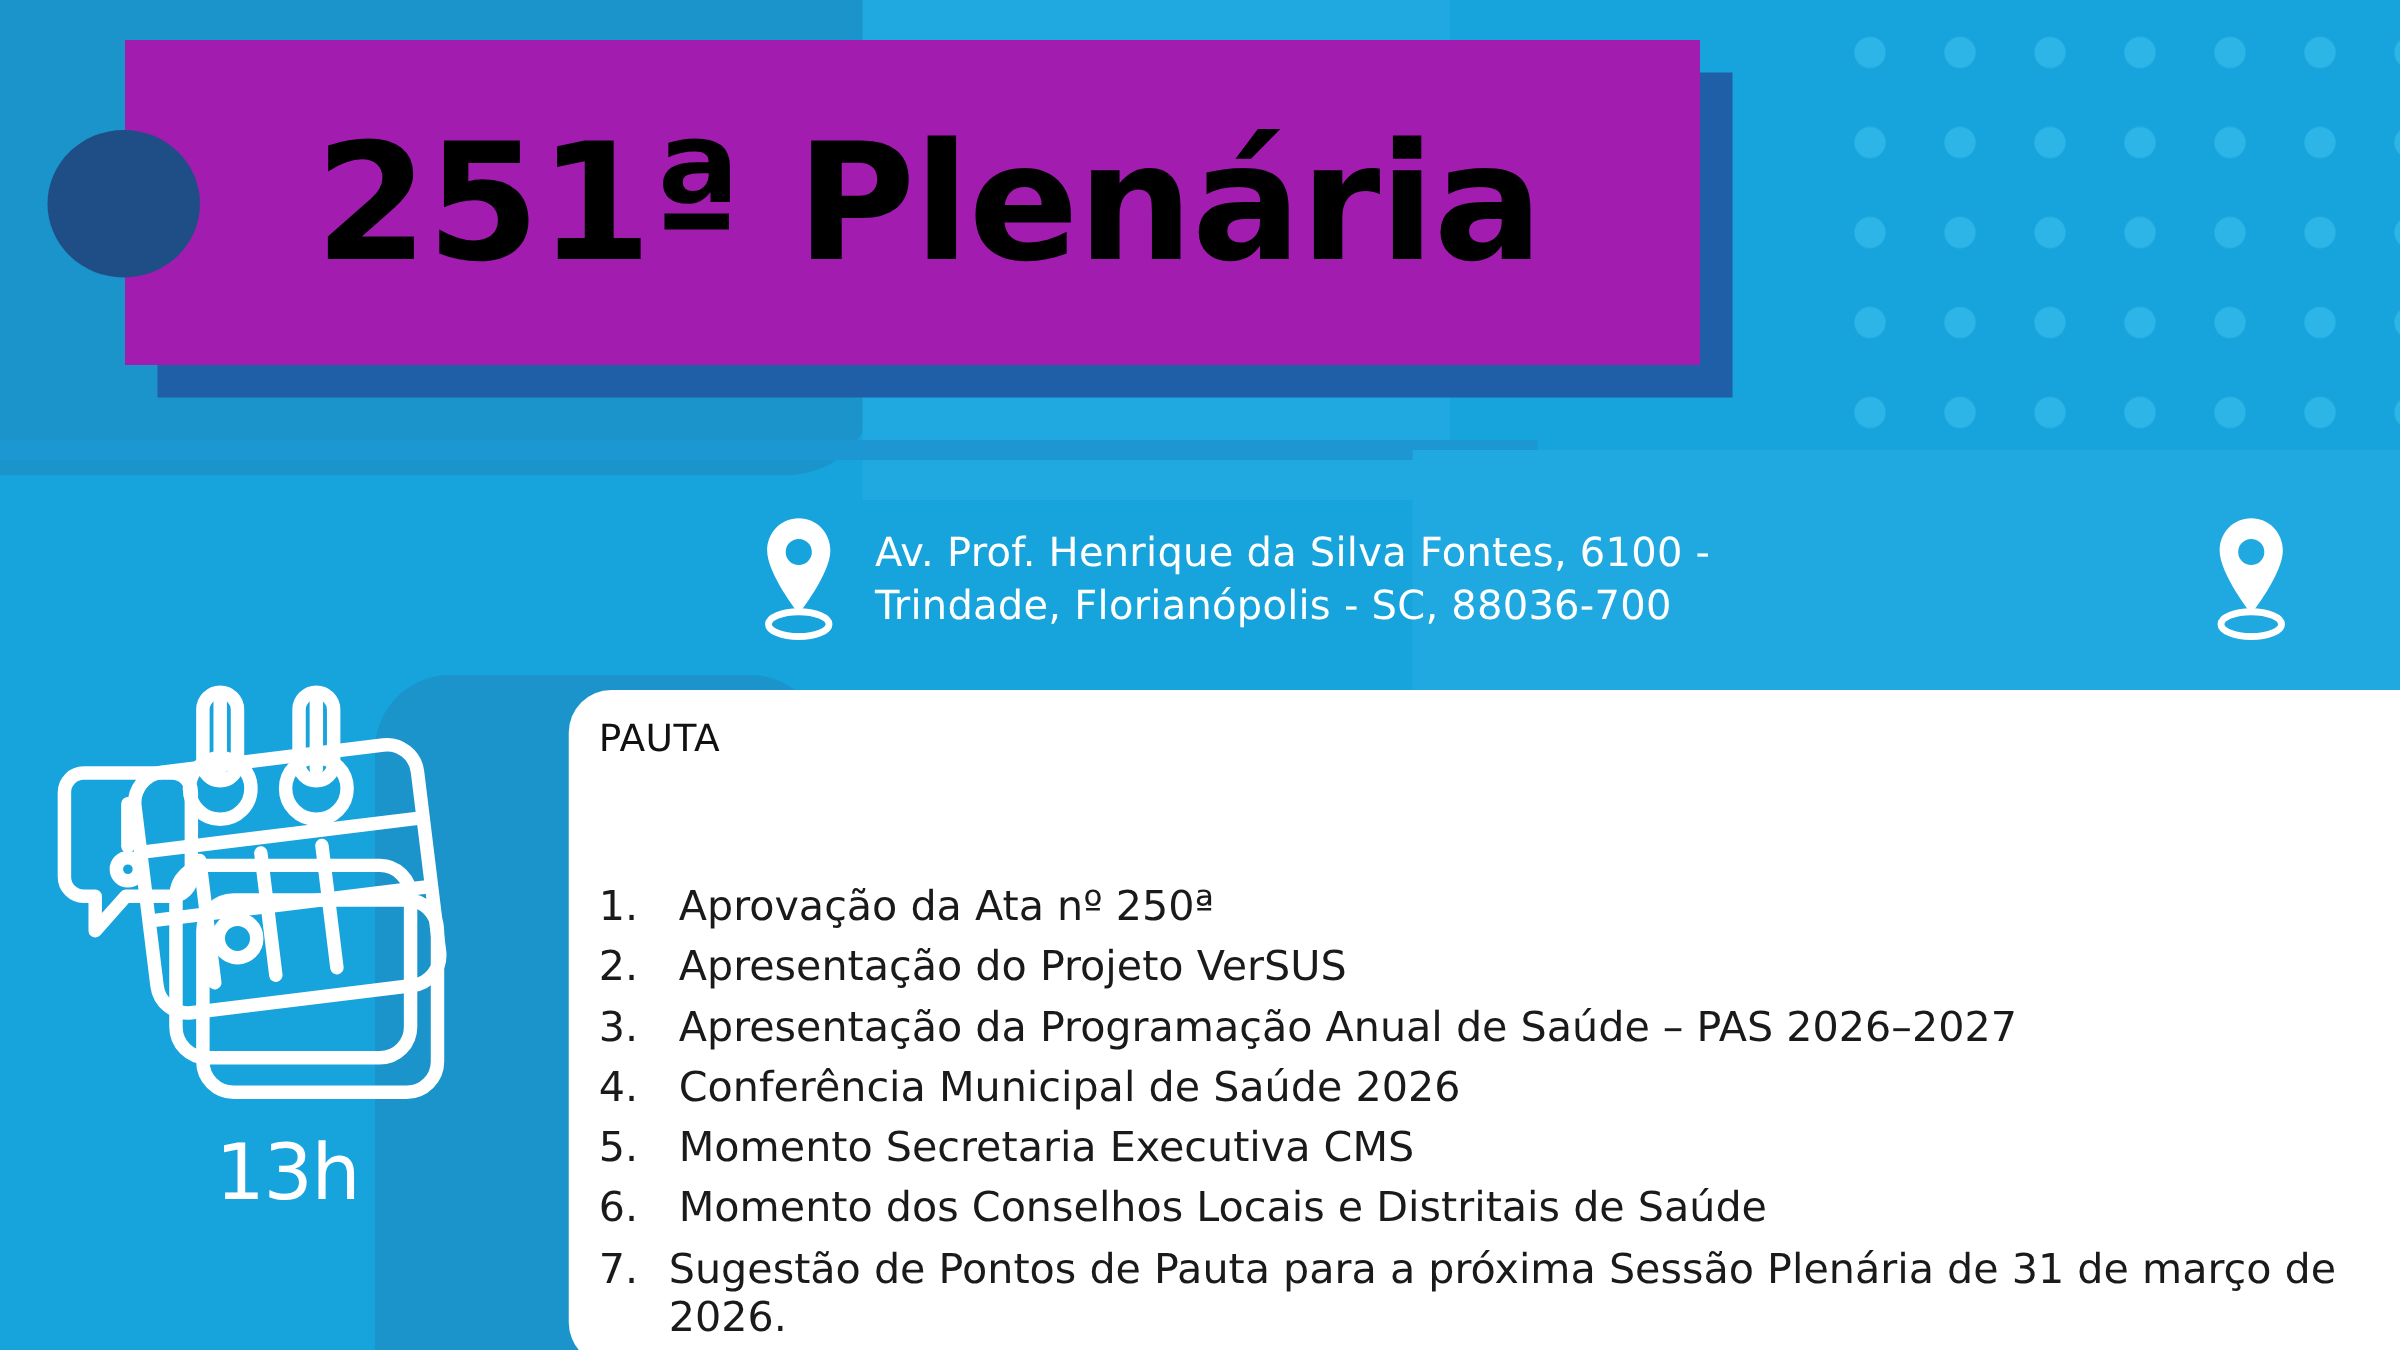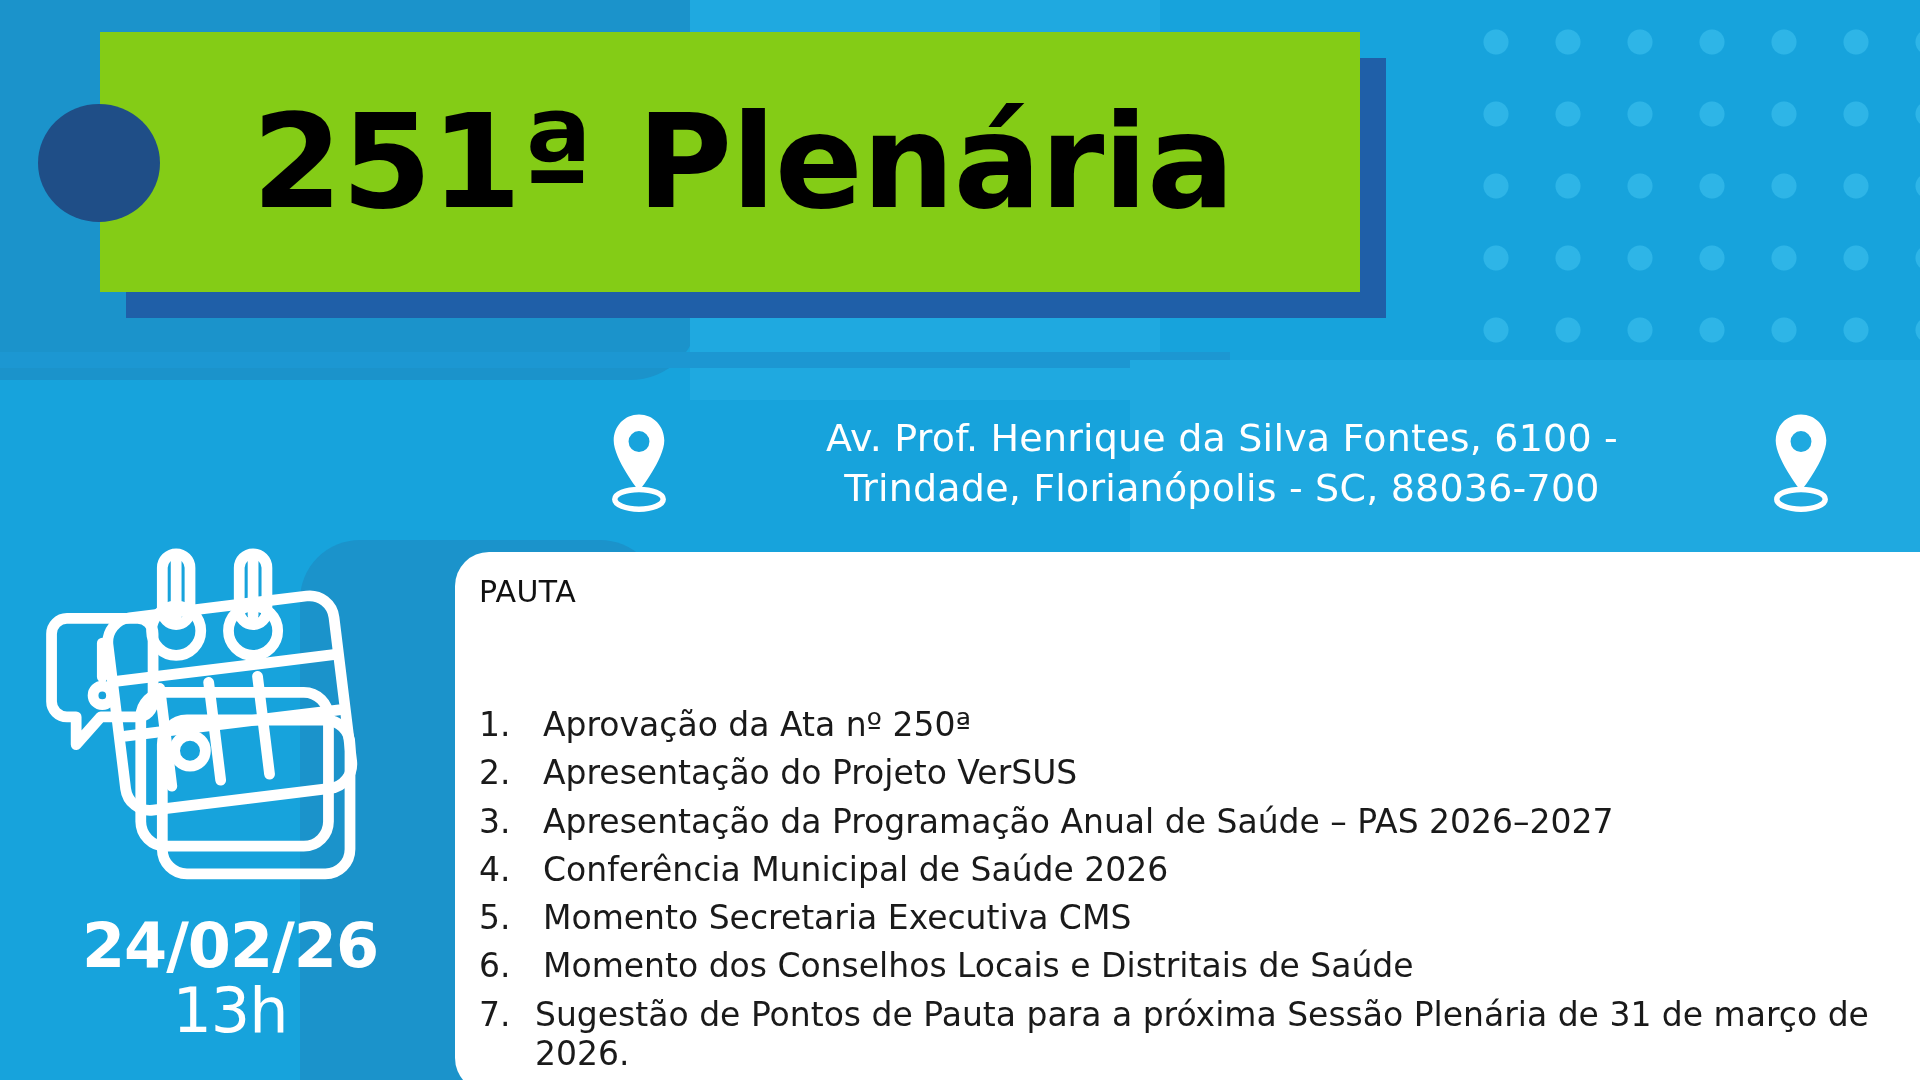--- a/index.html
+++ b/index.html
@@ -66,21 +66,21 @@
   .title-shadow {
     position:absolute;
     left:126px; top:58px;
     width:1260px; height:260px;
     background:#1F5FA8;
   }
   .title-panel {
     position:absolute;
     left:100px; top:32px;
     width:1260px; height:260px;
-    background:#84cc16;
+    background:#a21caf;
     display:flex; align-items:center;
     padding-left:152px;
   }
   .title-text {
     font-family:"DejaVu Sans", sans-serif;
     font-weight:bold;
     font-size:130px;
     line-height:1;
     color:#000;
     letter-spacing:-1px;
@@ -99,25 +99,25 @@
   .address-row {
     position:absolute;
     left:600px; top:408px;
     width:1240px;
     display:flex;
     align-items:center;
     gap:18px;
   }
   .address-text {
     flex:1;
-    text-align:center;
+    text-align:left;
     color:#FFFFFF;
     font-family:"DejaVu Sans", sans-serif;
     font-weight:400;
-    font-size:38px;
+    font-size:32px;
     line-height:1.32;
     letter-spacing:.2px;
   }
   .pin-icon { flex:0 0 auto; width:78px; height:110px; }
   .pin-icon svg { display:block; width:100%; height:100%; }
   .pin-left  { order:-1; margin-right:4px; }
 
   
   .date-block {
     position:absolute;
@@ -245,21 +245,20 @@
           <circle cx="145" cy="72" r="16"></circle>
 
           <circle cx="104" cy="150" r="10"></circle>
 
           <path d="M24 64h46a10 10 0 0 1 10 10v44a10 10 0 0 1-10 10H46l-16 18v-18h-6a10 10 0 0 1-10-10V74a10 10 0 0 1 10-10z"></path>
           <path d="M47 80v22"></path>
           <circle cx="47" cy="114" r="6"></circle>
         </g>
       </svg>
     </span>
-    <div class="date-line">24/02/26</div>
     <div class="time-line">13h</div>
   </div>
 
   <div class="agenda-card">
     <div class="agenda-heading">PAUTA</div>
     <ol class="agenda-list">
       <li>
         <span class="agenda-num">1.</span>
         <span class="agenda-label">Aprovação da Ata nº 250ª</span>
       </li>

